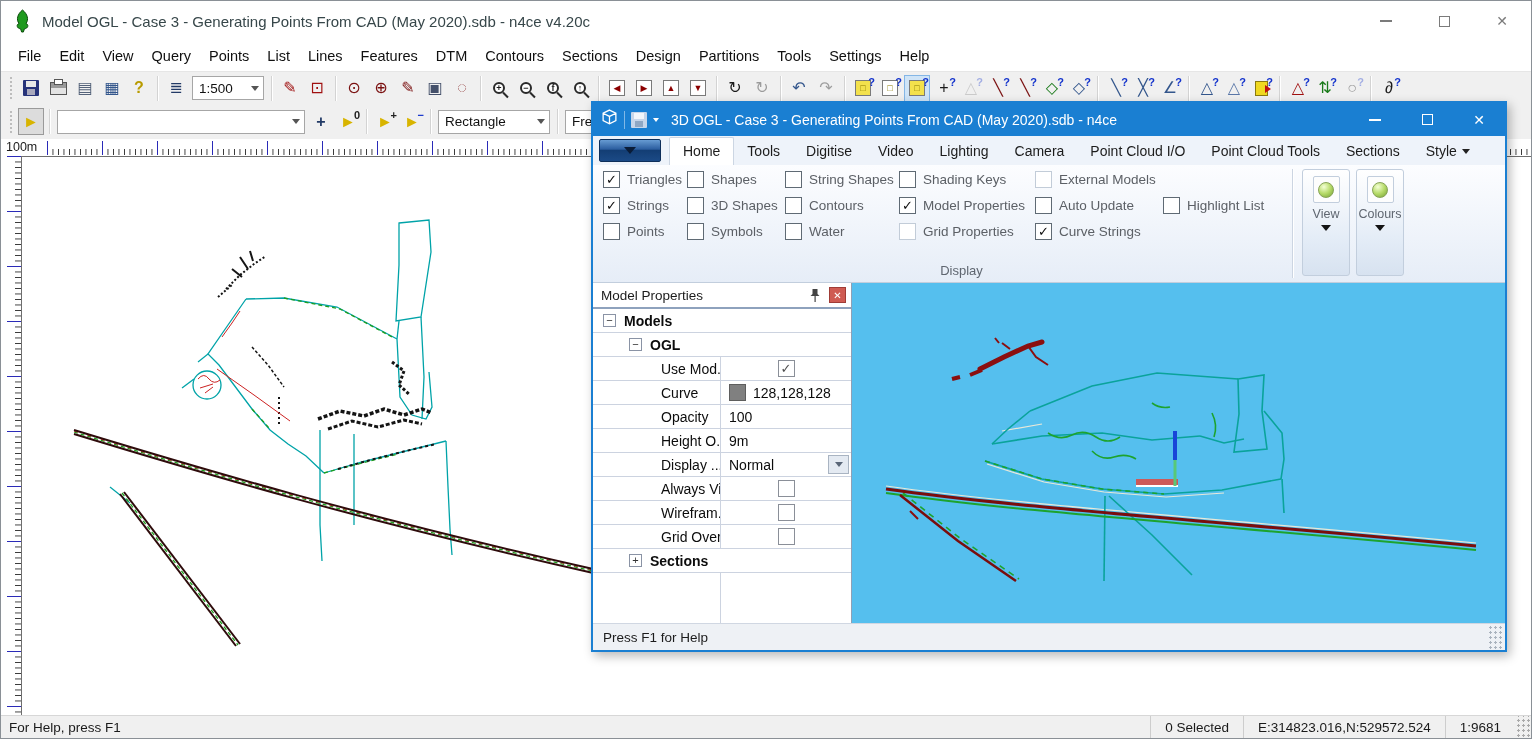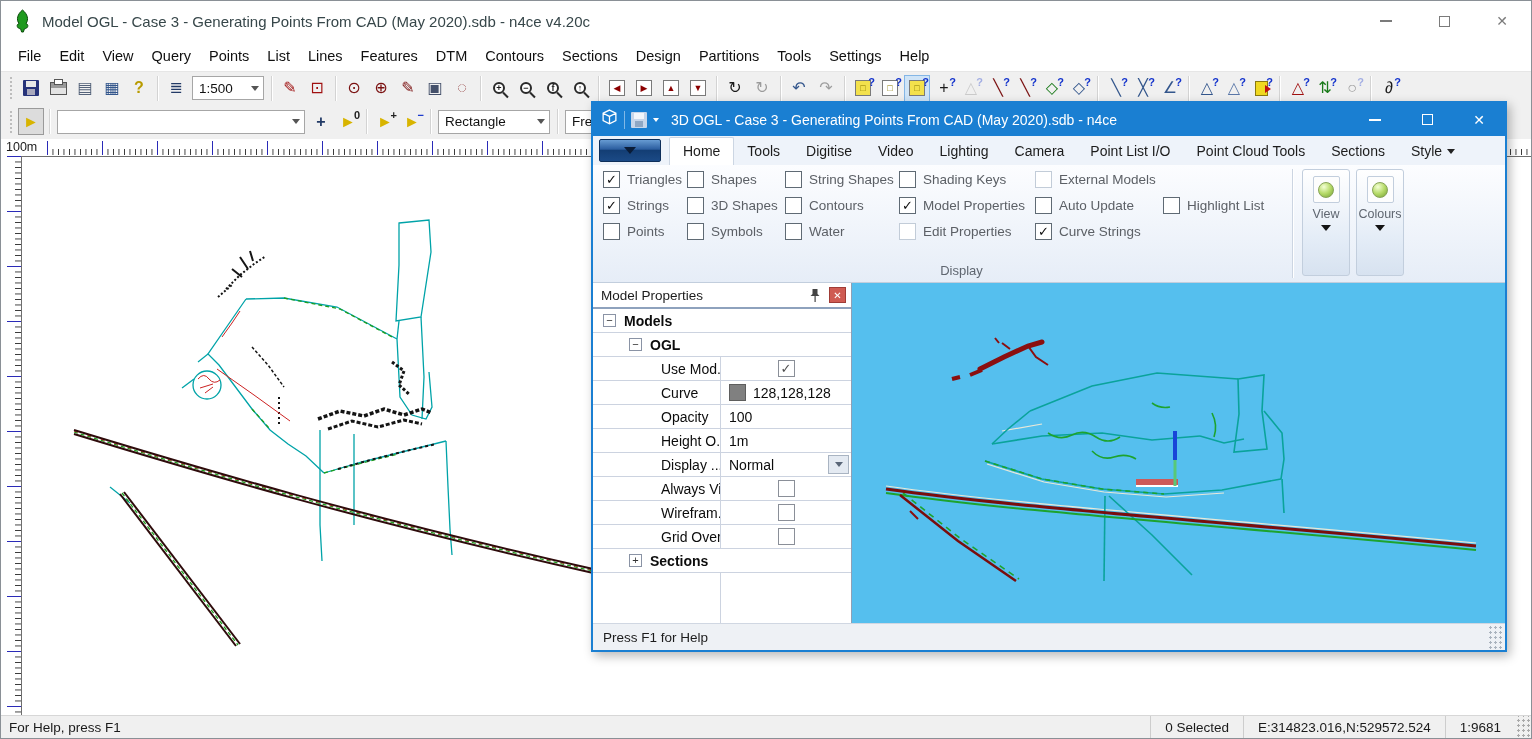--- a/index.html
+++ b/index.html
@@ -539,21 +539,21 @@
         <div class="rtab">
           <span class="rtab-label">Video</span>
         </div>
         <div class="rtab">
           <span class="rtab-label">Lighting</span>
         </div>
         <div class="rtab">
           <span class="rtab-label">Camera</span>
         </div>
         <div class="rtab">
-          <span class="rtab-label">Point List I/O</span>
+          <span class="rtab-label">Point Cloud I/O</span>
         </div>
         <div class="rtab">
           <span class="rtab-label">Point Cloud Tools</span>
         </div>
         <div class="rtab">
           <span class="rtab-label">Sections</span>
         </div>
         <div class="rtab">
           <span class="rtab-label">Style</span>
           <span class="tabcaret"></span>
@@ -609,21 +609,21 @@
               <div class="cbitem">
                 <span class="cbox"></span>
                 <span class="cblabel">Shading Keys</span>
               </div>
               <div class="cbitem">
                 <span class="cbox">✓</span>
                 <span class="cblabel">Model Properties</span>
               </div>
               <div class="cbitem dim">
                 <span class="cbox"></span>
-                <span class="cblabel">Edit Properties</span>
+                <span class="cblabel">Grid Properties</span>
               </div>
             </div>
             <div class="cbcol" style="width: 128px;">
               <div class="cbitem dim">
                 <span class="cbox"></span>
                 <span class="cblabel">External Models</span>
               </div>
               <div class="cbitem">
                 <span class="cbox"></span>
                 <span class="cblabel">Auto Update</span>
@@ -700,21 +700,21 @@
             </div>
             <div class="prow">
               <div class="pcell plabel">Opacity</div>
               <div class="pcell pval">
                 <span class="ptext">100</span>
               </div>
             </div>
             <div class="prow">
               <div class="pcell plabel">Height O...</div>
               <div class="pcell pval">
-                <span class="ptext">1m</span>
+                <span class="ptext">9m</span>
               </div>
             </div>
             <div class="prow">
               <div class="pcell plabel">Display ...</div>
               <div class="pcell pval">
                 <span class="ptext">Normal</span>
                 <span class="pdrop"></span>
               </div>
             </div>
             <div class="prow">

